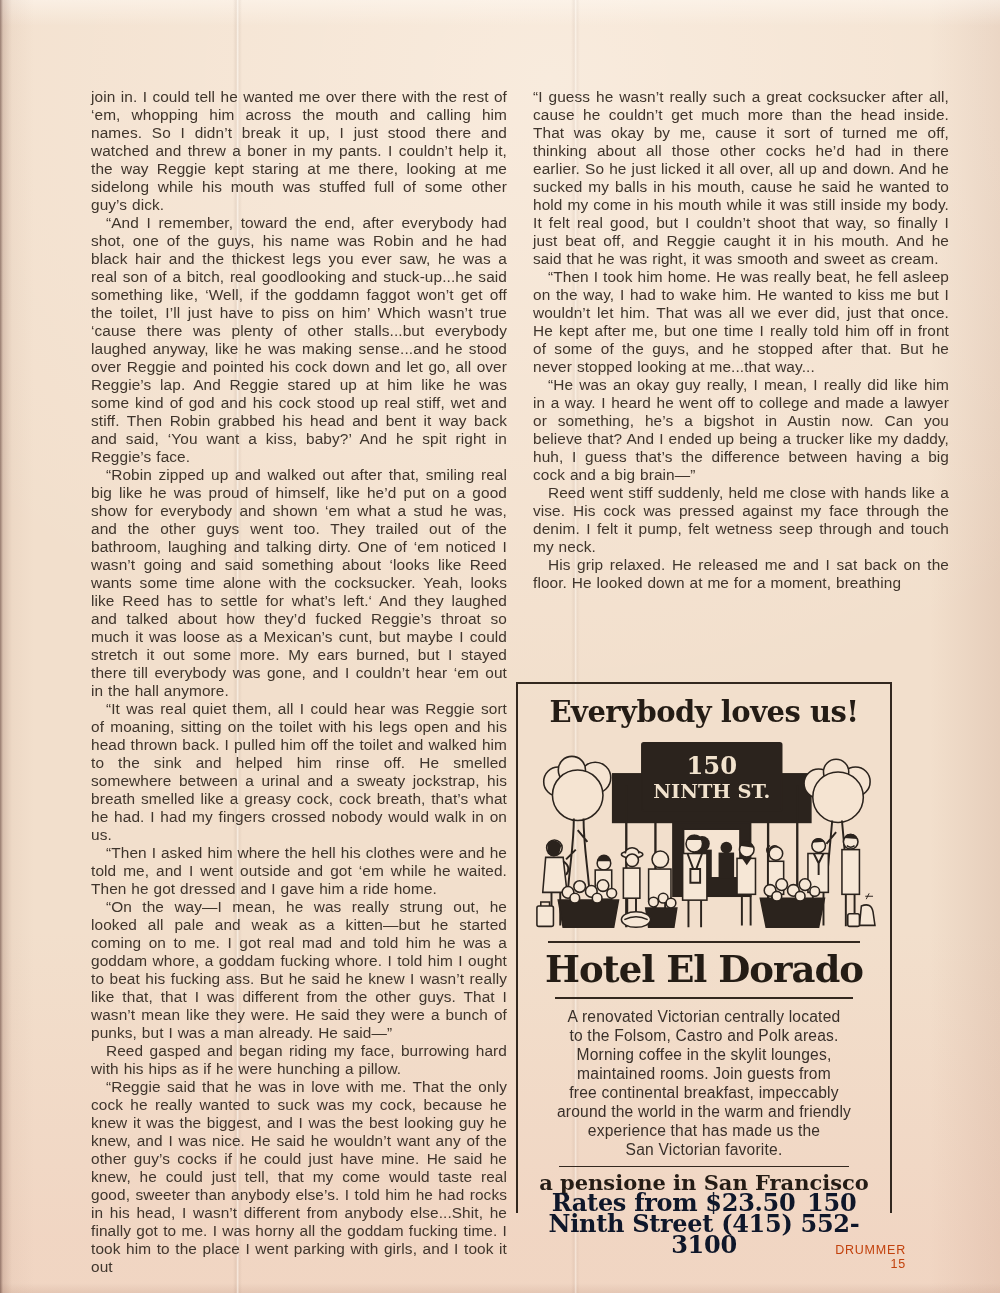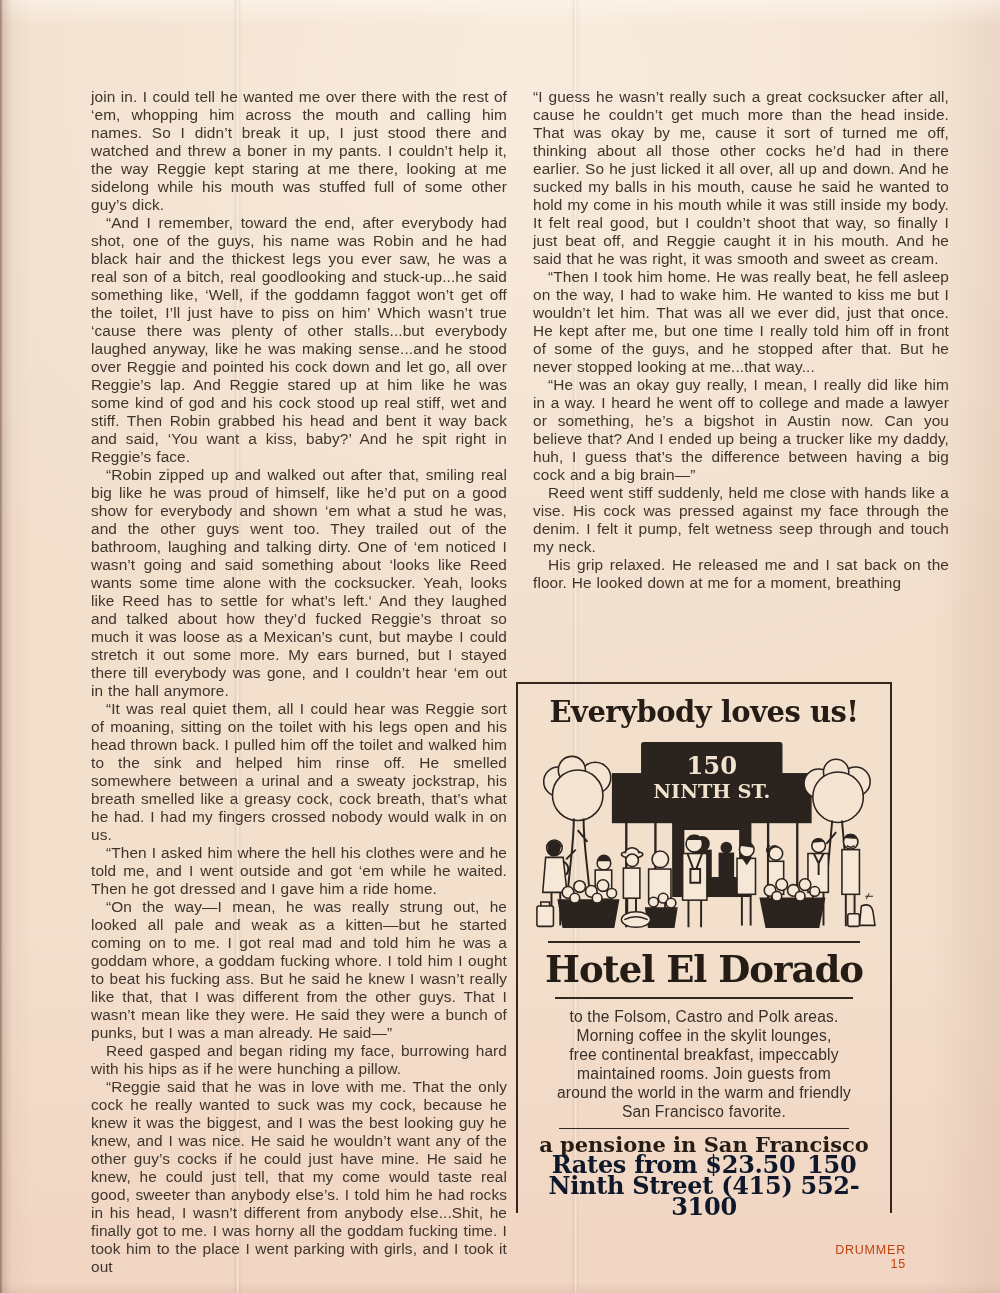--- a/index.html
+++ b/index.html
@@ -237,26 +237,28 @@
     <text class="sign-text" x="188" y="65" font-size="20" text-anchor="middle">NINTH ST.</text>
   </svg>
 
   <hr class="ad-rule-wide">
 
   <div class="hotel-name">Hotel El Dorado</div>
   <hr class="ad-rule-mid">
 
   <div class="ad-body">
 
+  <div>A renovated Victorian centrally located</div>
       <div>to the Folsom, Castro and Polk areas.</div>
       <div>Morning coffee in the skylit lounges,</div>
+      <div>maintained rooms. Join guests from</div>
       <div>free continental breakfast, impeccably</div>
-      <div>maintained rooms. Join guests from</div>
       <div>around the world in the warm and friendly</div>
-      <div>San Francisco favorite.</div>
+      <div>experience that has made us the</div>
+      <div>San Victorian favorite.</div>
     </div>
 
   <hr class="ad-rule-low">
   <div class="ad-tagline">a pensione in San Francisco</div>
   <div class="ad-rates">Rates from $23.50 150 Ninth Street (415) 552-3100</div>
 </div>
 
 <div class="page-footer">DRUMMER 15</div>
 
 </body></html>

